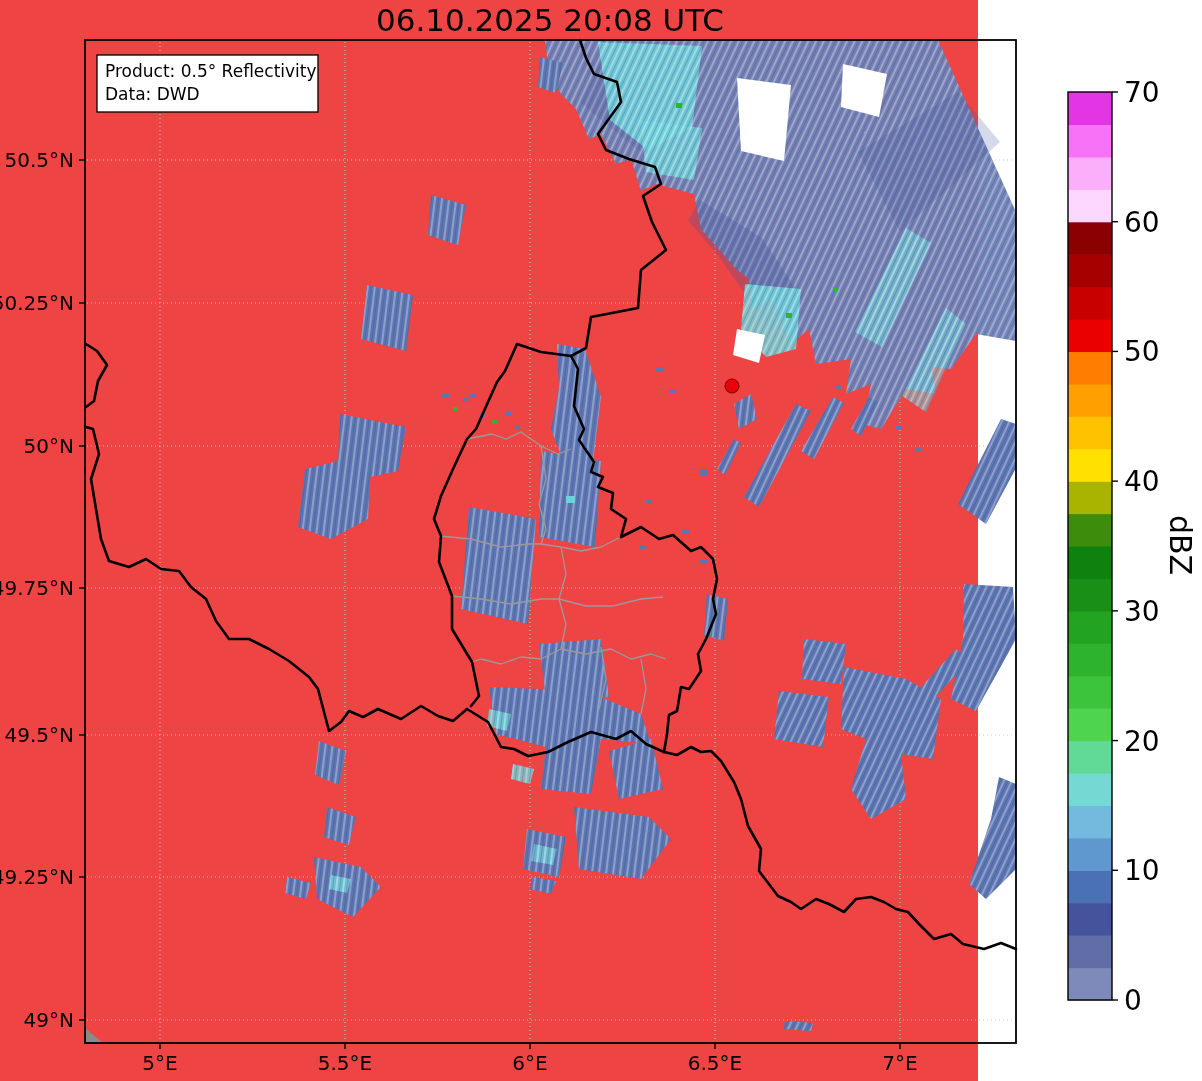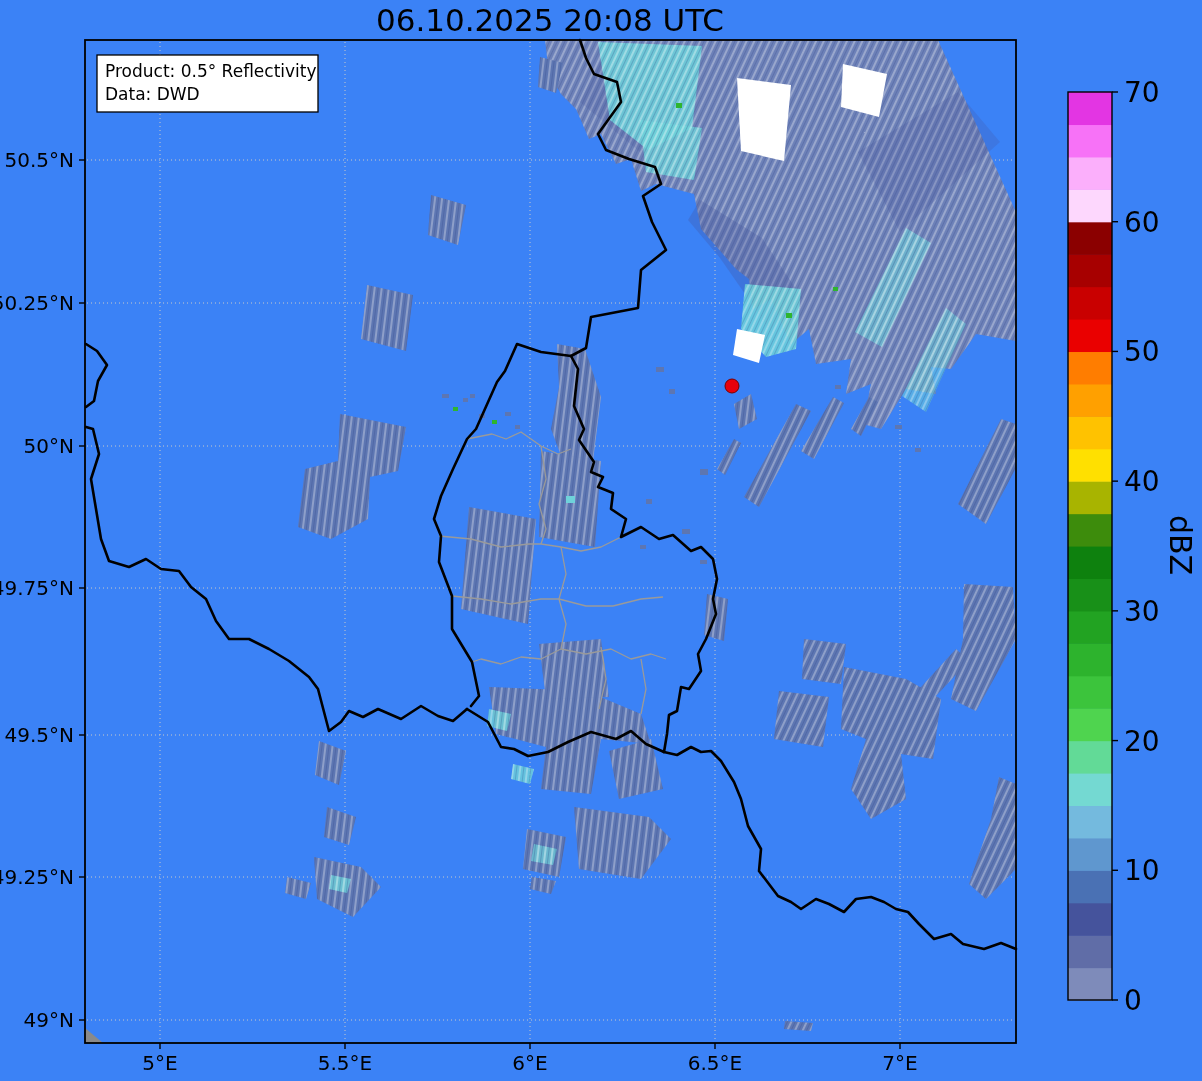--- a/index.html
+++ b/index.html
@@ -1,16 +1,16 @@
 <!DOCTYPE html>
 <html><head>
 <meta charset="utf-8">
 <style>
   html,body{margin:0;padding:0;background:#ffffff;}
-  .fig{position:relative;width:1202px;height:1081px;background:#3b82f6;
+  .fig{position:relative;width:978px;height:1081px;background:#ef4444;
        font-family:"DejaVu Sans","Liberation Sans",sans-serif;}
   svg text{font-family:"DejaVu Sans","Liberation Sans",sans-serif;fill:#000;}
   .title-text{font-size:31px;}
   .axis-label{font-size:20px;}
   .cbar-label{font-size:28px;}
   .cbar-axis-title{font-size:30px;}
   .infobox-text{font-size:17px;}
 </style>
 </head>
 <body>

